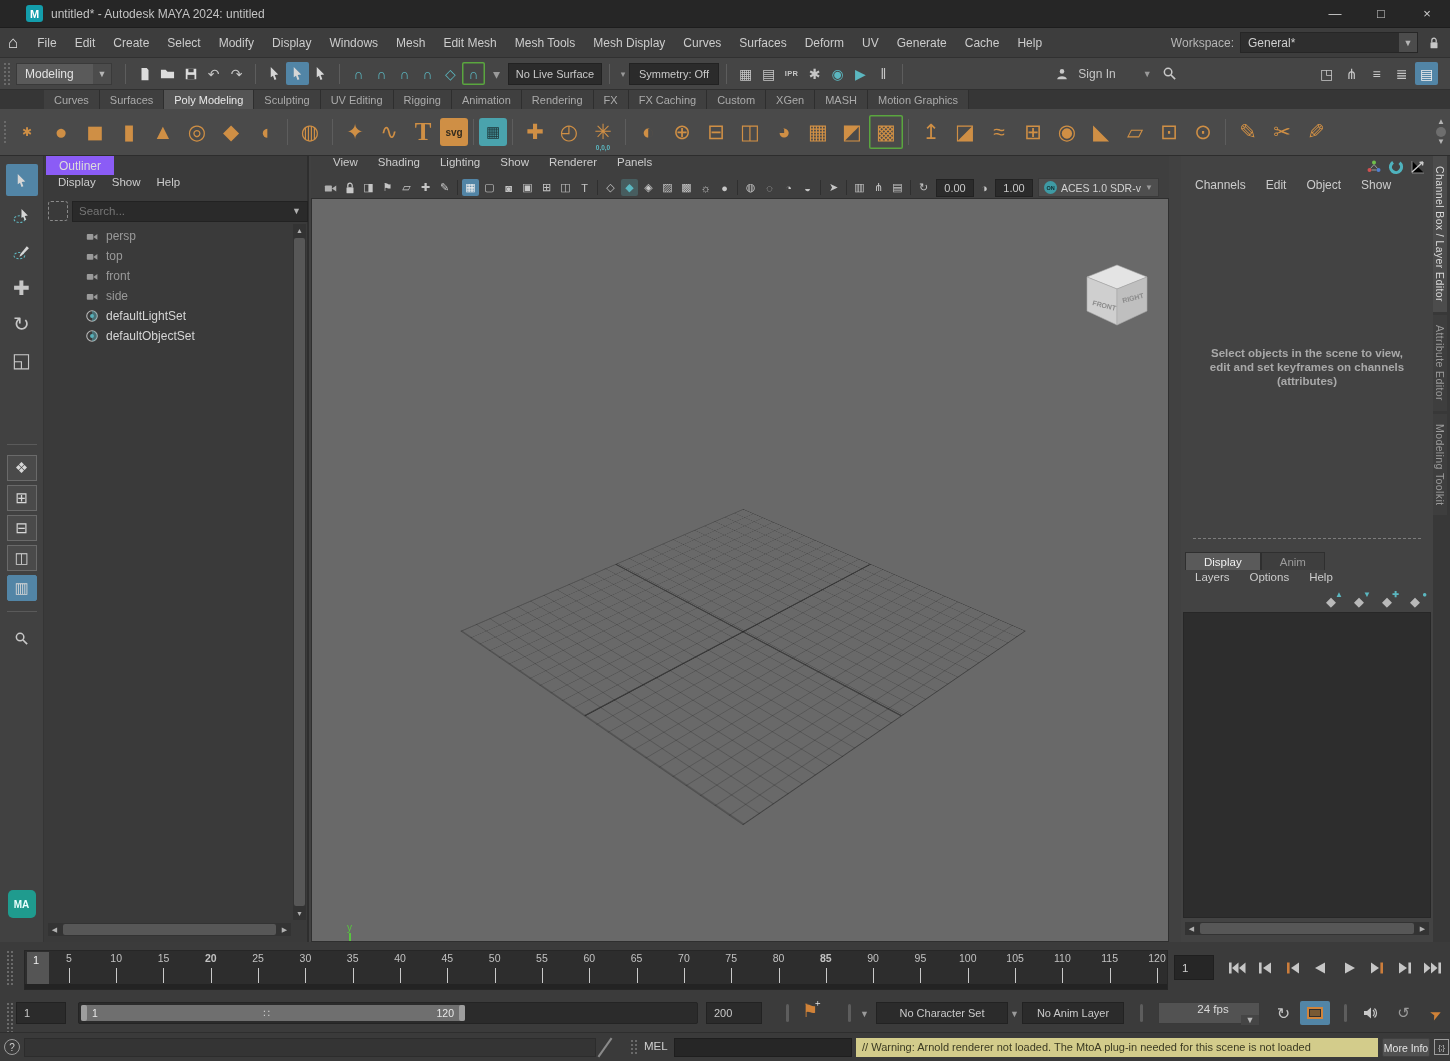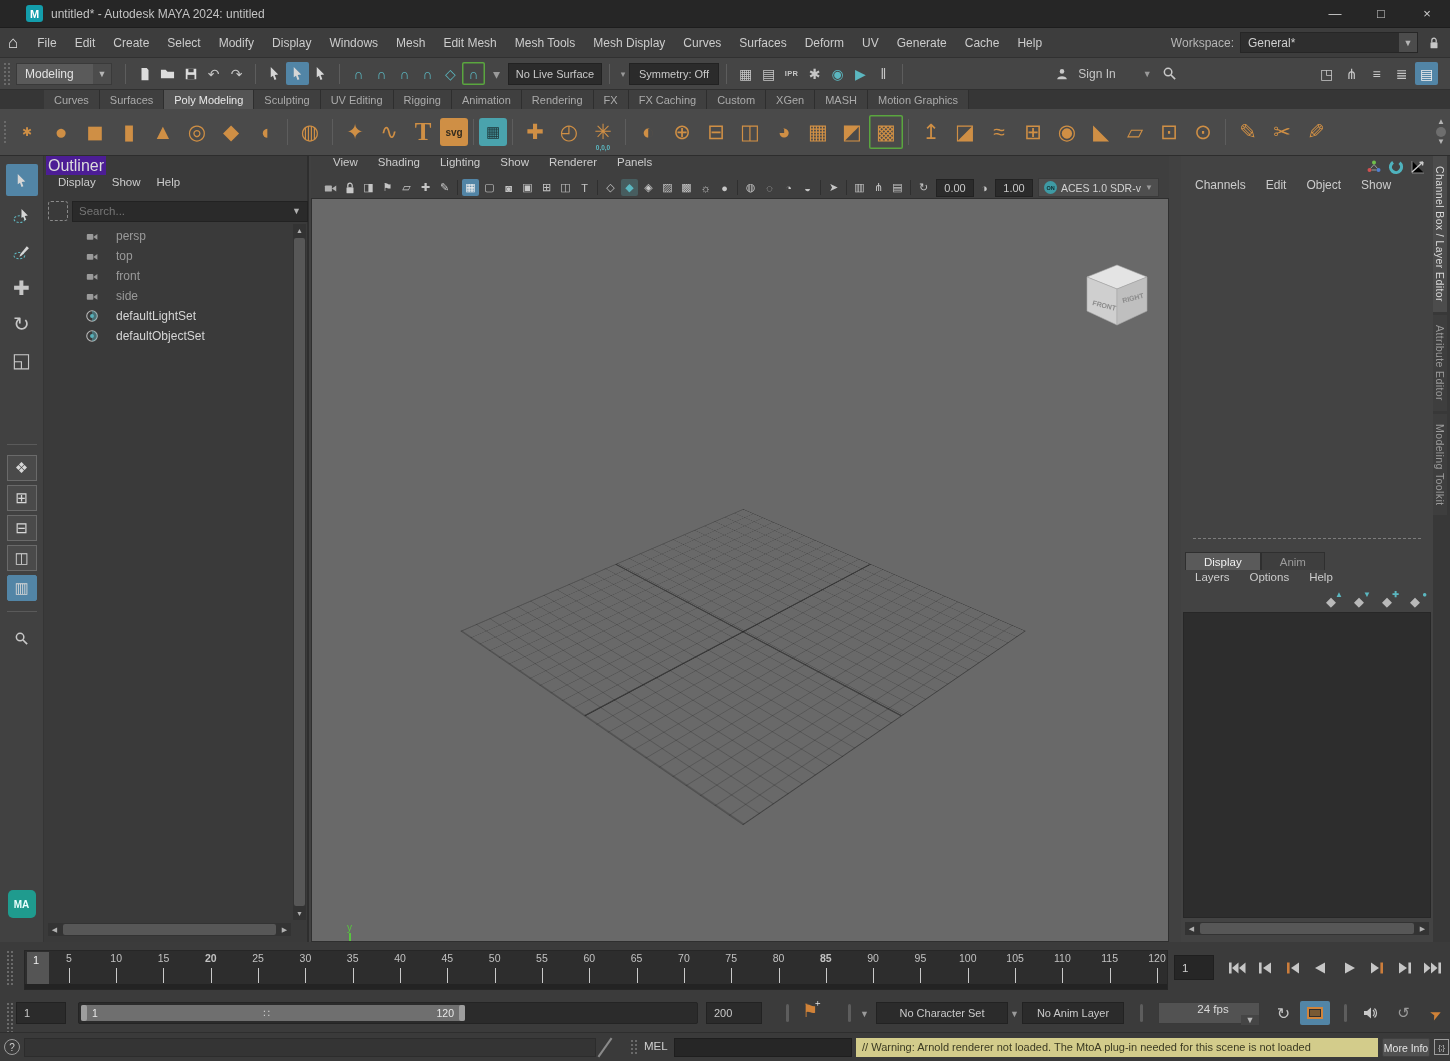--- a/index.html
+++ b/index.html
@@ -85,32 +85,32 @@
   #toolbox .hr { width:30px; height:1px; background:#5a5a5a; margin:8px 0; }
   #toolbox .layouts .ic { width:30px; height:26px; border:1px solid #6a6a6a; margin:2px 0; font-size:15px;
     color:#d7d7d7; background:#4a4a4a; }
   #toolbox .layouts .ic.active { background:#5285a6; border-color:#5285a6; }
   #avatar { position:absolute; bottom:24px; width:28px; height:28px; border-radius:5px; background:#1f9b8e;
     color:#eafffd; font-size:10px; font-weight:bold; display:flex; align-items:center; justify-content:center; }
 
   
   #outliner { position:absolute; left:44px; top:156px; width:265px; height:786px; background:#3a3a3a;
     border-right:2px solid #2e2e2e; }
-  #outliner .toptab { position:absolute; left:2px; top:0; width:60px; height:19px; background:#4c1d95;
-    color:#dcdcdc; font-size:16px; display:flex; align-items:center; justify-content:center; }
+  #outliner .toptab { position:absolute; left:2px; top:0; width:68px; height:19px; background:#8b5cf6;
+    color:#dcdcdc; font-size:12px; display:flex; align-items:center; justify-content:center; }
   #outliner .tabstrip { position:absolute; left:0; top:0; width:100%; height:19px; background:#3c3c3c; z-index:-1; }
   #outliner .menus { position:absolute; left:6px; top:20px; height:20px; display:flex; }
   #outliner .menus .mi { padding:0 8px; font-size:11.5px; }
   #outliner .searchrow { position:absolute; left:4px; top:44px; right:6px; height:22px; display:flex; align-items:center; }
   #filter-ic { width:20px; height:20px; border:1px dashed #8a8a8a; border-radius:3px; margin-right:4px; flex:none; }
   #search-input { flex:1; height:21px; background:#2a2a2a; border:1px solid #222; color:#cfcfcf;
     font-size:11.5px; padding:0 6px; font-family:"Liberation Sans",sans-serif; }
   #outliner .searchrow .car { margin-left:-16px; font-size:9px; color:#b0b0b0; z-index:2; }
   #olist { position:absolute; left:0; top:70px; right:14px; bottom:22px; overflow:hidden; }
-  .orow { display:flex; align-items:center; height:20px; padding-left:40px; gap:16px; font-size:12px; color:#d6d6d6; }
+  .orow { display:flex; align-items:center; height:20px; padding-left:40px; gap:6px; font-size:12px; color:#d6d6d6; }
   .orow.dim2 { color:#9a9a9a; }
   #oscroll-v { position:absolute; right:1px; top:68px; bottom:22px; width:13px; background:#333; }
   #oscroll-v .arr { height:13px; display:flex; align-items:center; justify-content:center; font-size:7px; color:#b0b0b0; }
   #oscroll-v .thumb { position:absolute; left:1px; right:1px; top:14px; bottom:14px; background:#575757; border-radius:2px; }
   #oscroll-h { position:absolute; left:4px; right:16px; bottom:6px; height:13px; background:#333; display:flex; }
   #oscroll-h .arr { width:13px; display:flex; align-items:center; justify-content:center; font-size:7px; color:#b0b0b0; }
   #oscroll-h .thumb { flex:1; margin:1px 2px; background:#575757; border-radius:2px; }
 
   
   #viewport { position:absolute; left:311px; top:156px; width:858px; height:786px; background:#3f3f3f; }
@@ -693,20 +693,25 @@
             <path d="M2 13 L13 3 M13 3 L9.5 3.5 M13 3 L12.5 6.5" stroke="#c9c9c9" stroke-width="1.4" fill="none"></path>
           </svg>
         </span>
       </span>
     <span id="cb-menus">
         <span class="mi">Channels</span>
         <span class="mi">Edit</span>
         <span class="mi">Object</span>
         <span class="mi">Show</span>
       </span>
+    <div id="cb-msg">
+        <div>Select objects in the scene to view,</div>
+        <div>edit and set keyframes on channels</div>
+        <div>(attributes)</div>
+      </div>
     <div id="cb-split"></div>
     <span id="layer-tabs">
         <span class="ltab active">Display</span>
         <span class="ltab">Anim</span>
       </span>
     <span id="layer-menus">
         <span class="mi">Layers</span>
         <span class="mi">Options</span>
         <span class="mi">Help</span>
       </span>

